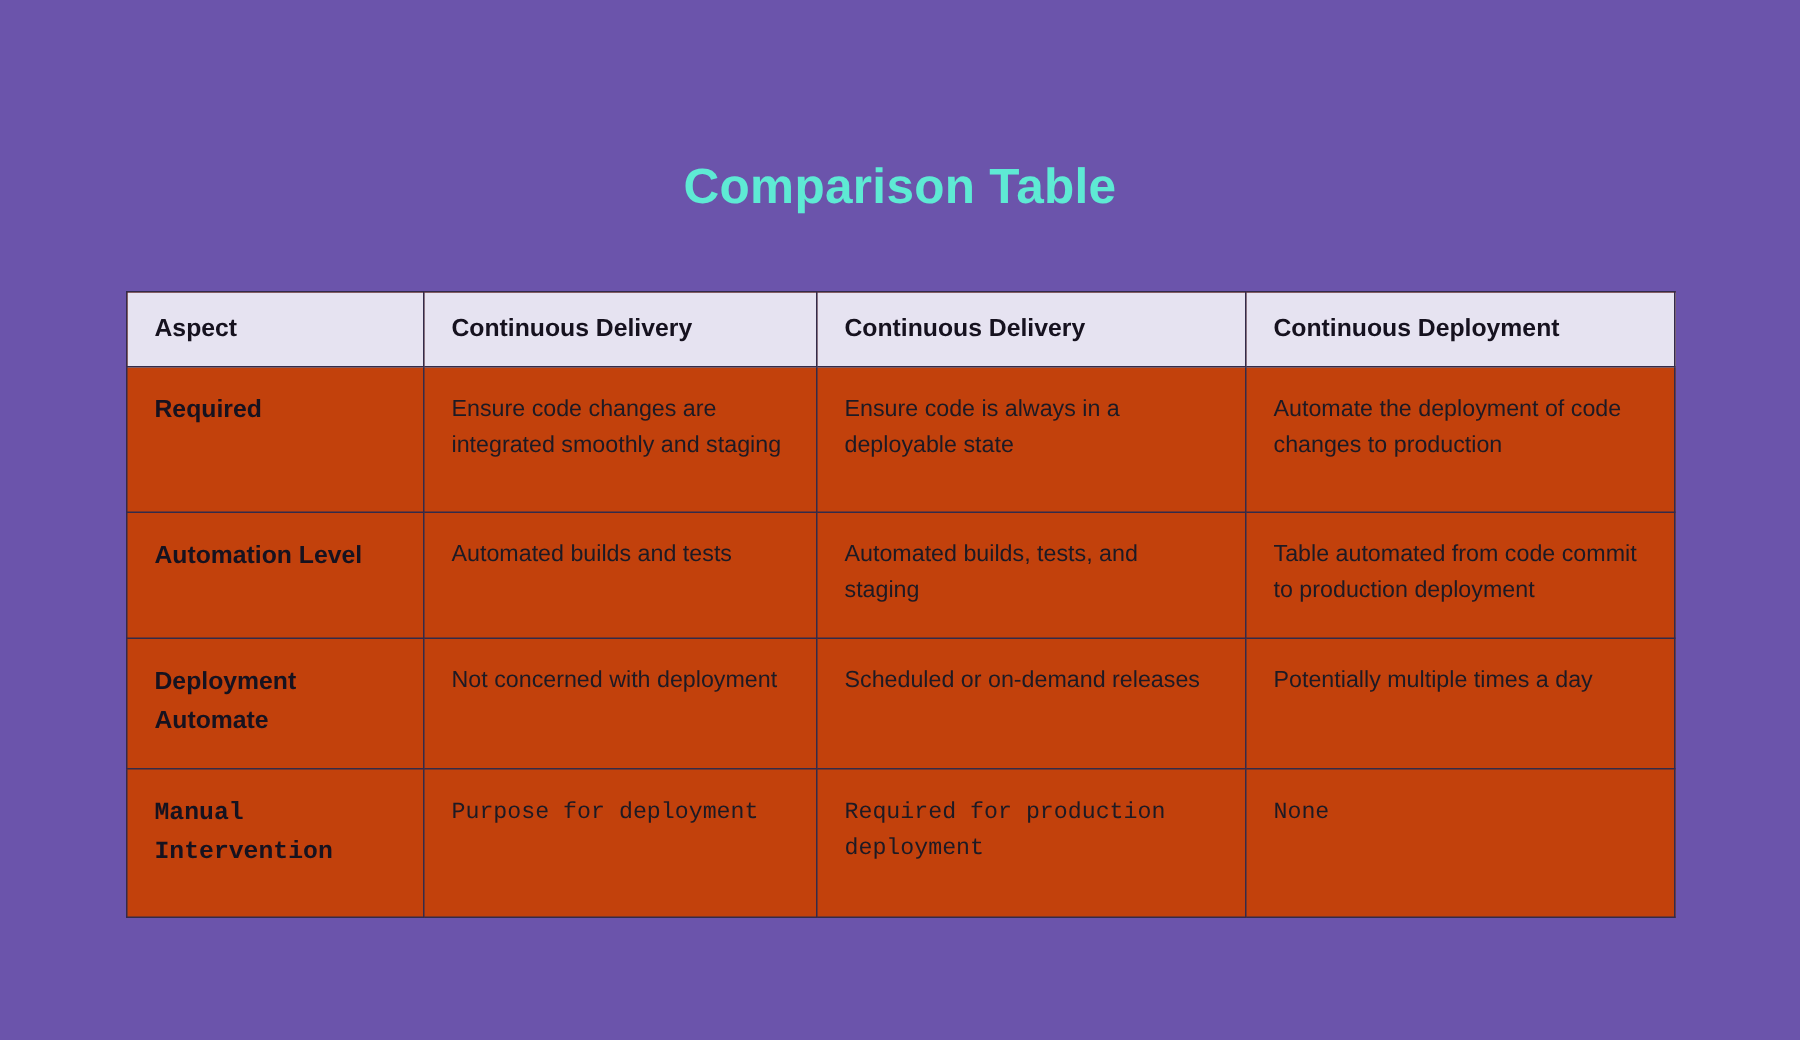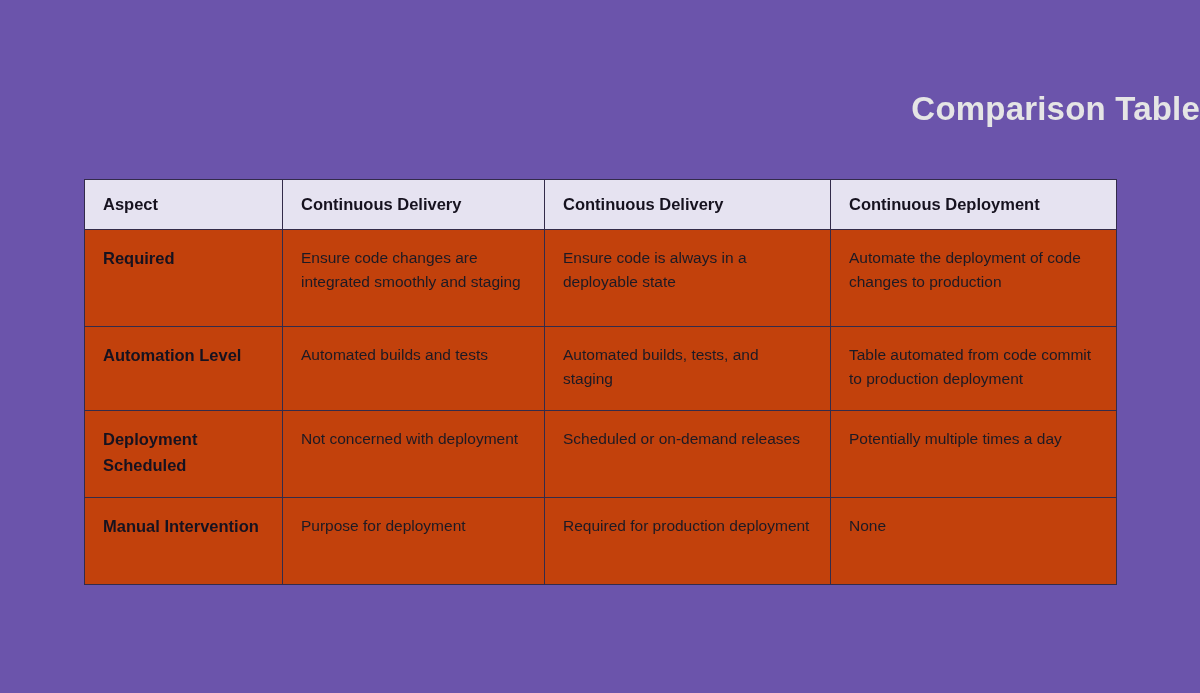--- a/index.html
+++ b/index.html
@@ -13,26 +13,26 @@
     font-family: "Liberation Sans", sans-serif;
     overflow: hidden;
   }
   .page {
     position: relative;
     width: 1200px;
     height: 693px;
     box-sizing: border-box;
   }
   .title {
-    text-align: right;
-    color: #e5e5e5;
+    text-align: center;
+    color: #5eead4;
     font-size: 33px;
     font-weight: bold;
     letter-spacing: 0.2px;
-    margin: 0;
+    margin: 15px;
     padding-top: 92px;
     line-height: 1;
   }
   .table-wrap {
     margin: 0 auto;
     margin-top: 54px;
     width: 1032px;
   }
   table.comparison {
     width: 1032px;
@@ -70,21 +70,21 @@
   }
   table.comparison td.value-cell {
     font-size: 15.5px;
     font-weight: normal;
     color: #1d1a24;
     line-height: 1.56;
   }
   tr.row-purpose td { height: 97px; }
   tr.row-automation td { height: 84px; }
   tr.row-frequency td { height: 87px; }
-  tr.row-manual td { height: 87px; }
+  tr.row-manual td { height: 99px; font-family: Liberation Mono, monospace; }
 </style>
 </head>
 <body>
 
 <div class="page">
 
   <h1 class="title">Comparison Table</h1>
 
   <div class="table-wrap">
     <table class="comparison">
@@ -109,21 +109,21 @@
           <td class="value-cell">Ensure code is always in a deployable state</td>
           <td class="value-cell">Automate the deployment of code changes to production</td>
         </tr>
         <tr class="row-automation">
           <td class="aspect-cell">Automation Level</td>
           <td class="value-cell">Automated builds and tests</td>
           <td class="value-cell">Automated builds, tests, and staging</td>
           <td class="value-cell">Table automated from code commit to production deployment</td>
         </tr>
         <tr class="row-frequency">
-          <td class="aspect-cell">Deployment Scheduled</td>
+          <td class="aspect-cell">Deployment Automate</td>
           <td class="value-cell">Not concerned with deployment</td>
           <td class="value-cell">Scheduled or on-demand releases</td>
           <td class="value-cell">Potentially multiple times a day</td>
         </tr>
         <tr class="row-manual">
           <td class="aspect-cell">Manual Intervention</td>
           <td class="value-cell">Purpose for deployment</td>
           <td class="value-cell">Required for production deployment</td>
           <td class="value-cell">None</td>
         </tr>

